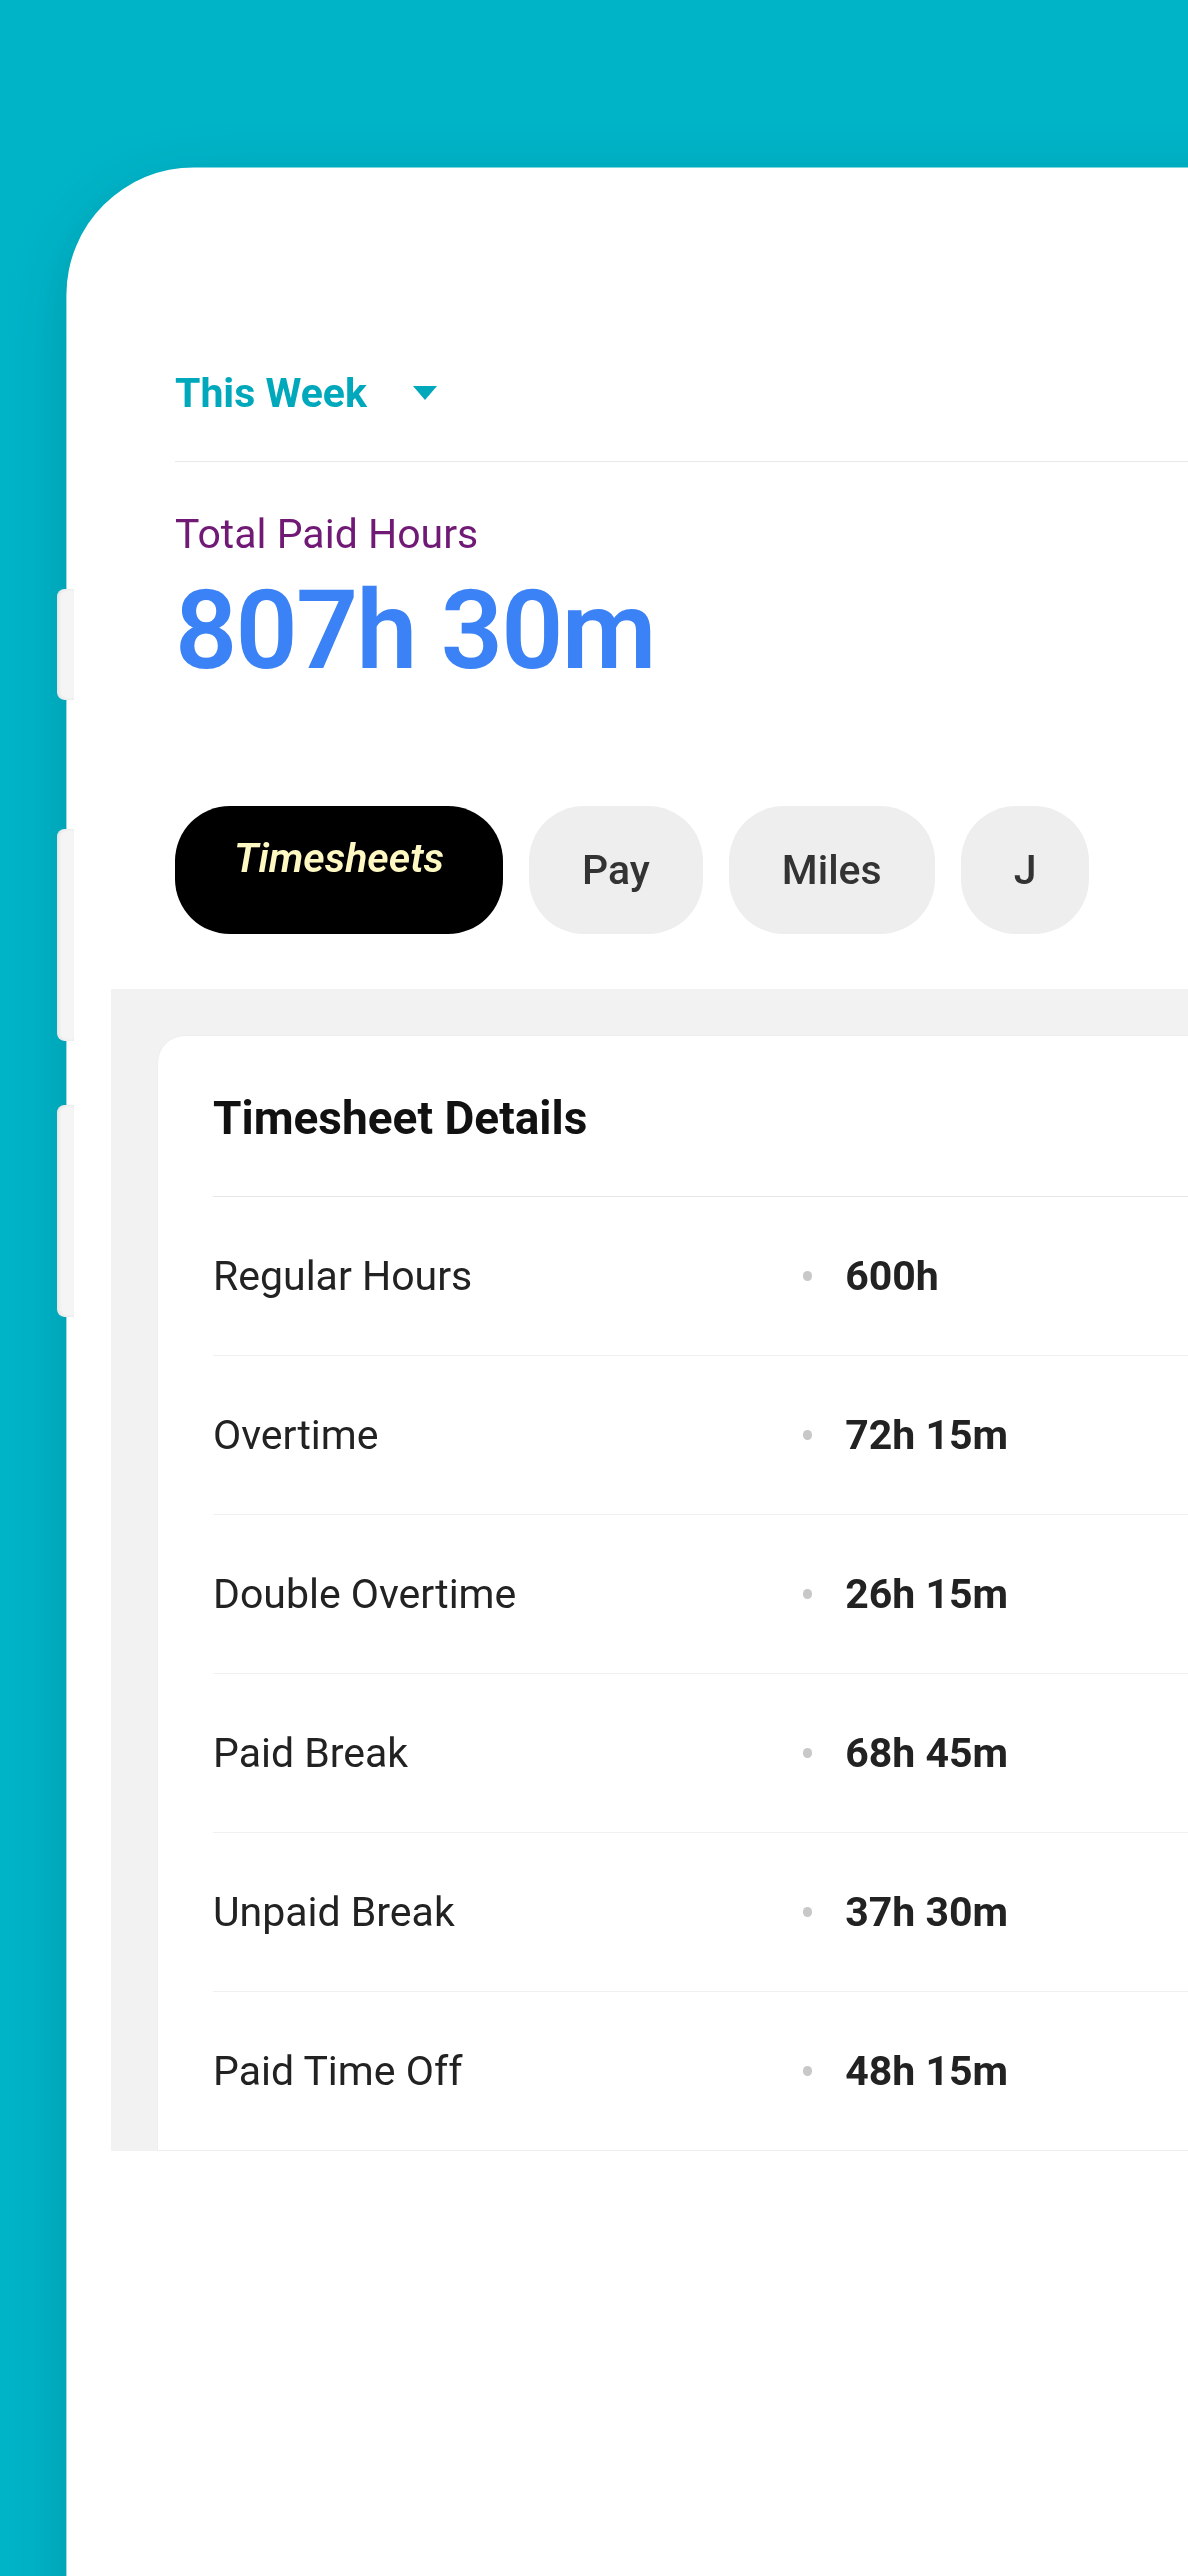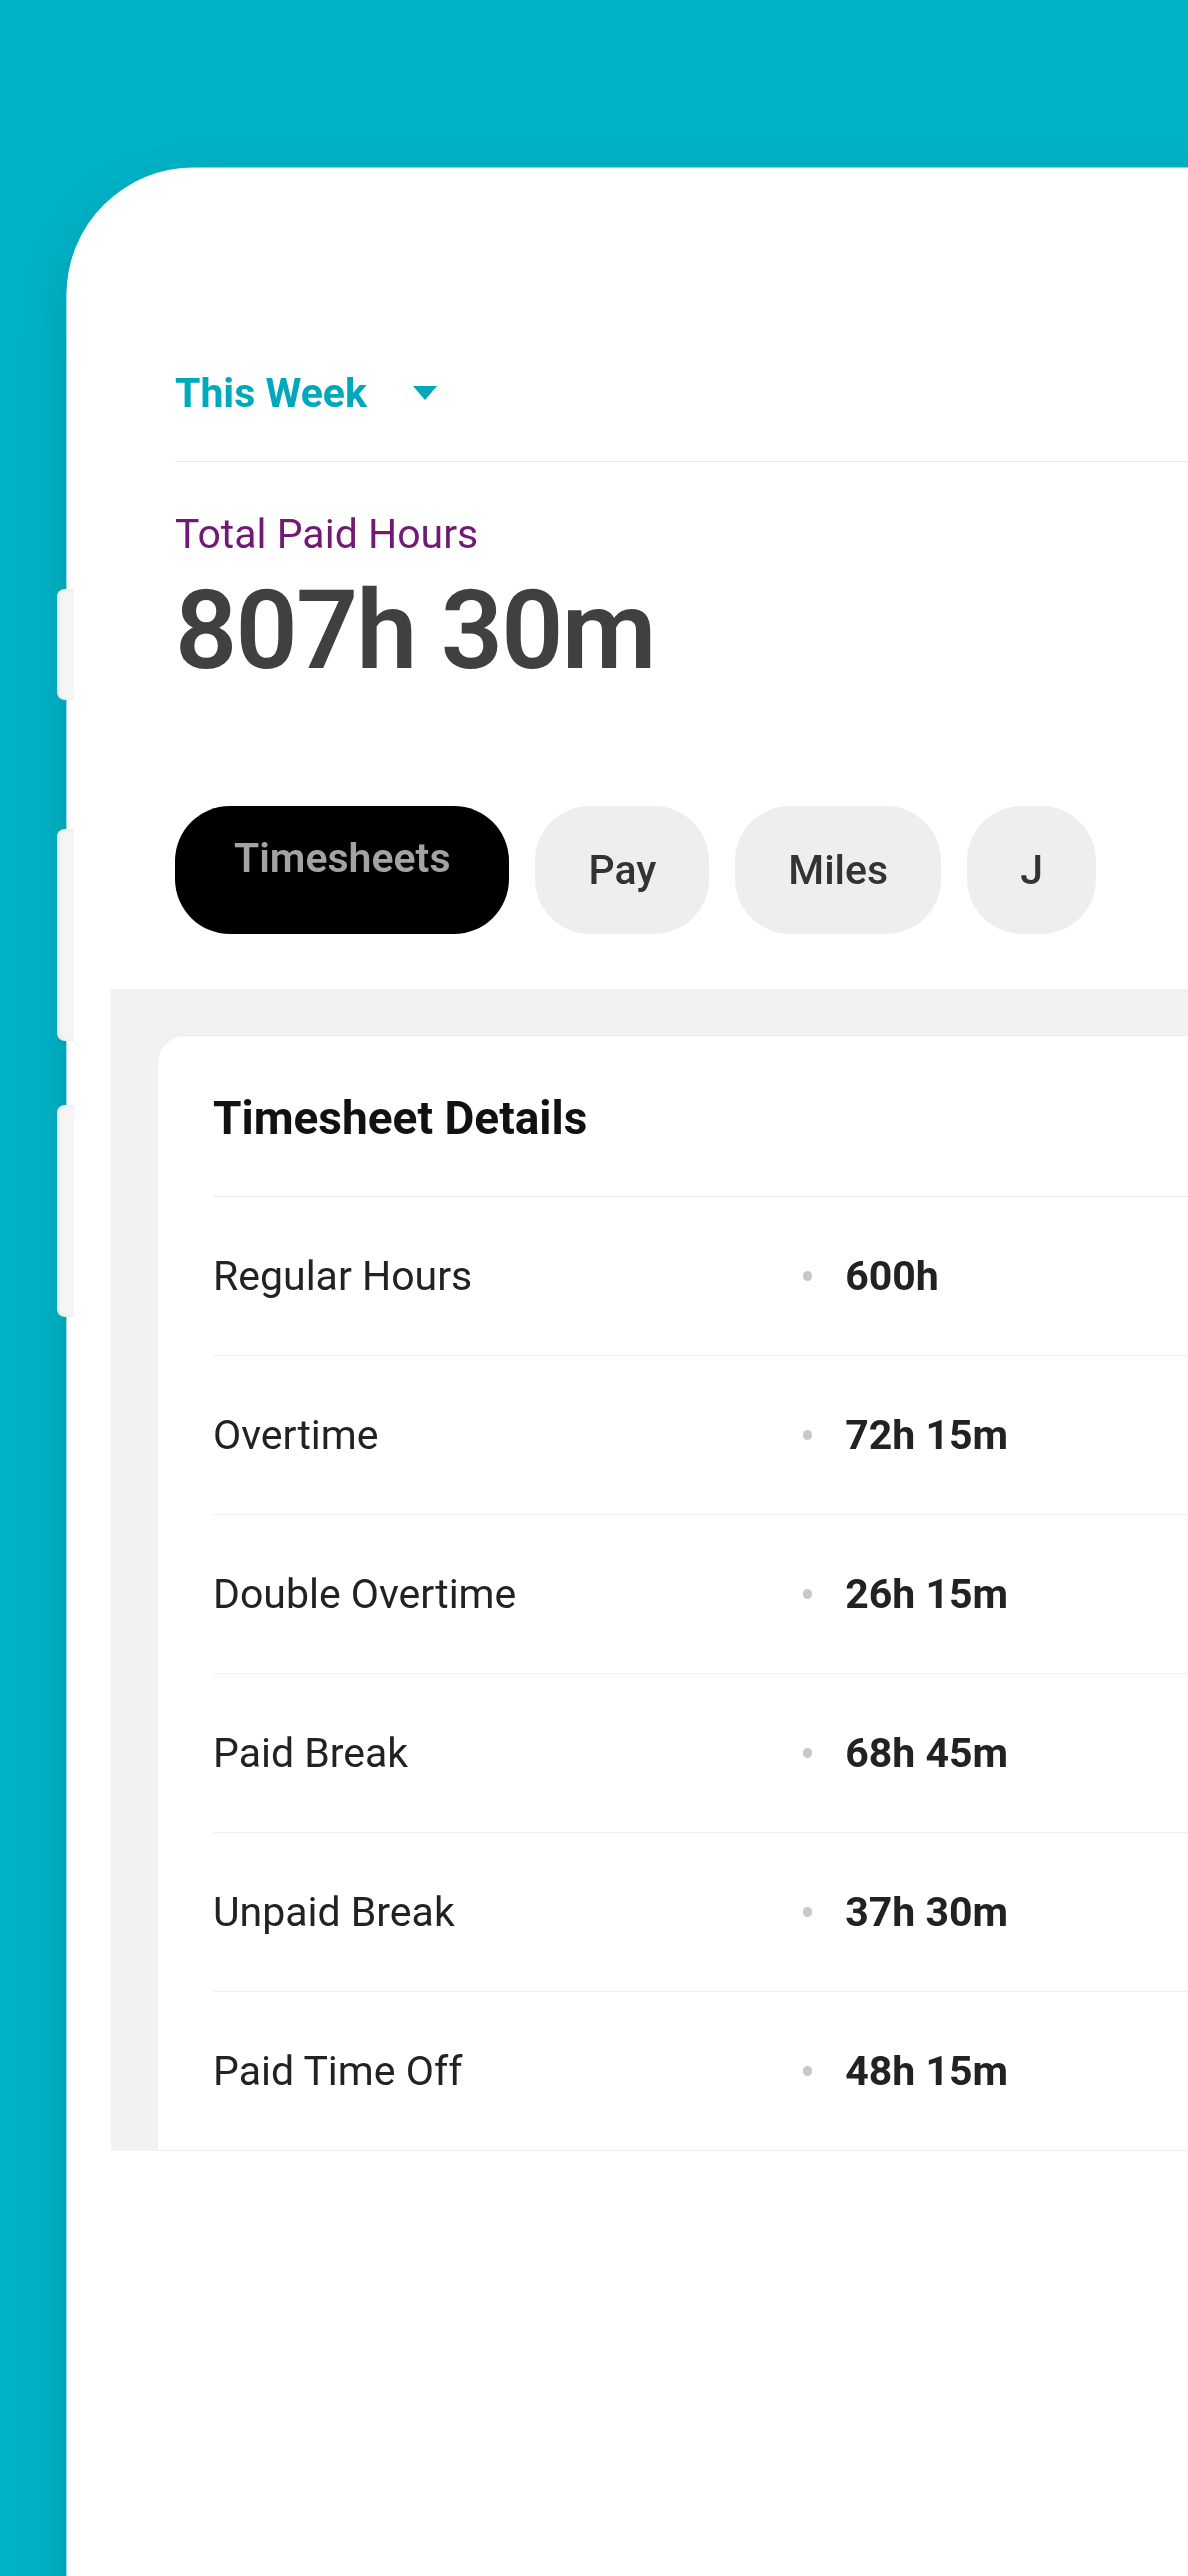--- a/index.html
+++ b/index.html
@@ -82,21 +82,21 @@
     }
     .total-label {
       font-size: 41px;
       font-weight: 400;
       color: #701a75;
       margin-bottom: 19px;
     }
     .total-value {
       font-size: 109px;
       font-weight: 600;
-      color: #404040;
+      color: #3b82f6;
       letter-spacing: -1.8px;
       line-height: 1;
     }
     .tabs-row {
       display: flex;
       gap: 26px;
       margin-top: 120px;
       overflow: visible;
     }
     .tab {
@@ -104,23 +104,24 @@
       border-radius: 55px;
       font-size: 41px;
       font-weight: 500;
       background: #eeeeee;
       color: #333;
       white-space: nowrap;
       cursor: pointer;
     }
     .tab.active {
       background: #000;
-      color: #a3a3a3;
+      color: #fef9c3;
       font-weight: 600;
       padding: 28px 59px;
+      font-style: italic;
     }
     .gray-bg {
       background: #f2f2f2;
       margin: 55px -64px 0 -64px;
       padding: 46px 0 0 46px;
     }
     .details-card {
       background: #fff;
       border-radius: 28px 0 0 0;
       border: 0.9px solid #eee;

